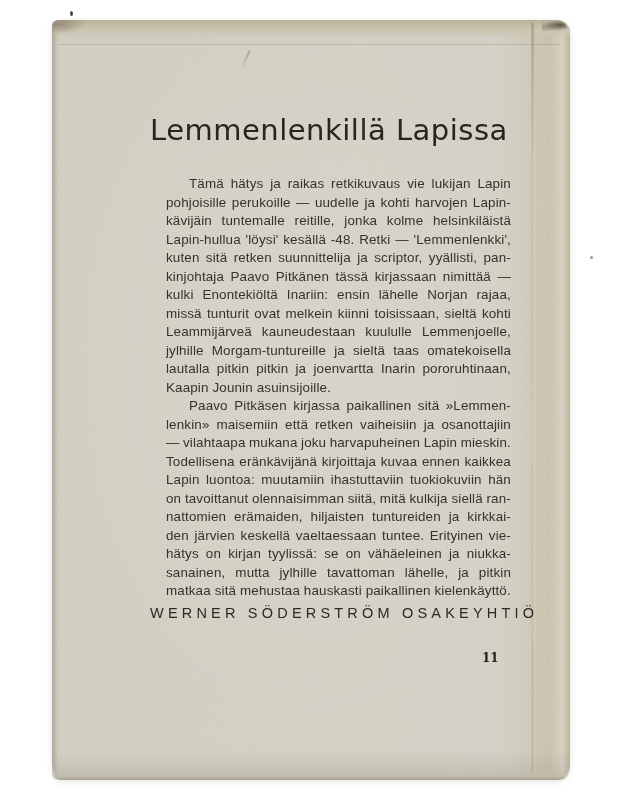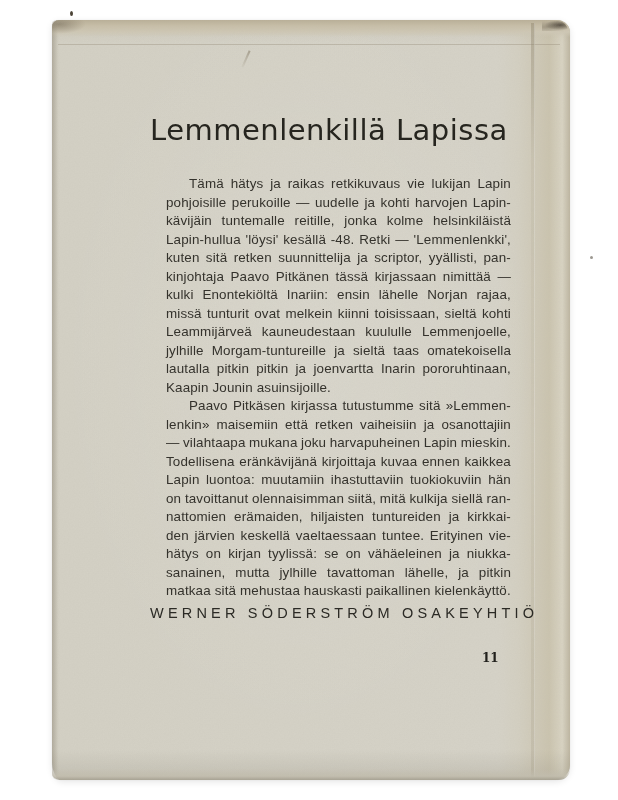--- a/index.html
+++ b/index.html
@@ -227,21 +227,21 @@
               <span>Inarin</span>
               <span>pororuhtinaan,</span>
             </div>
             <div class="line last">Kaapin Jounin asuinsijoille.</div>
           </div>
           <div class="para">
             <div class="line first">
               <span>Paavo</span>
               <span>Pitkäsen</span>
               <span>kirjassa</span>
-              <span>tutustumme</span>
+              <span>paikallinen</span>
               <span>sitä</span>
               <span>»Lemmen-</span>
             </div>
             <div class="line">
               <span>lenkin»</span>
               <span>maisemiin</span>
               <span>että</span>
               <span>retken</span>
               <span>vaiheisiin</span>
               <span>ja</span>

